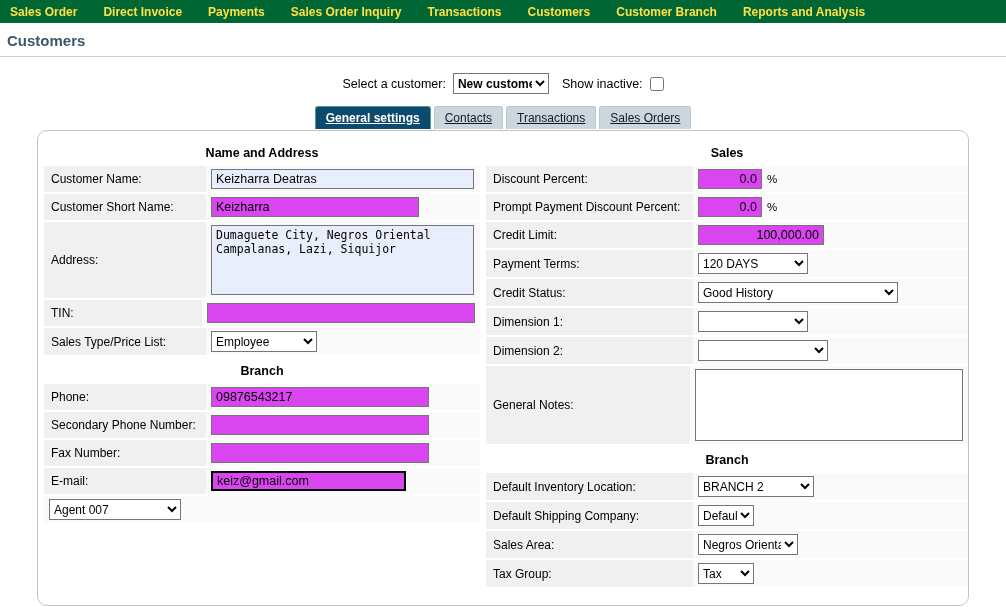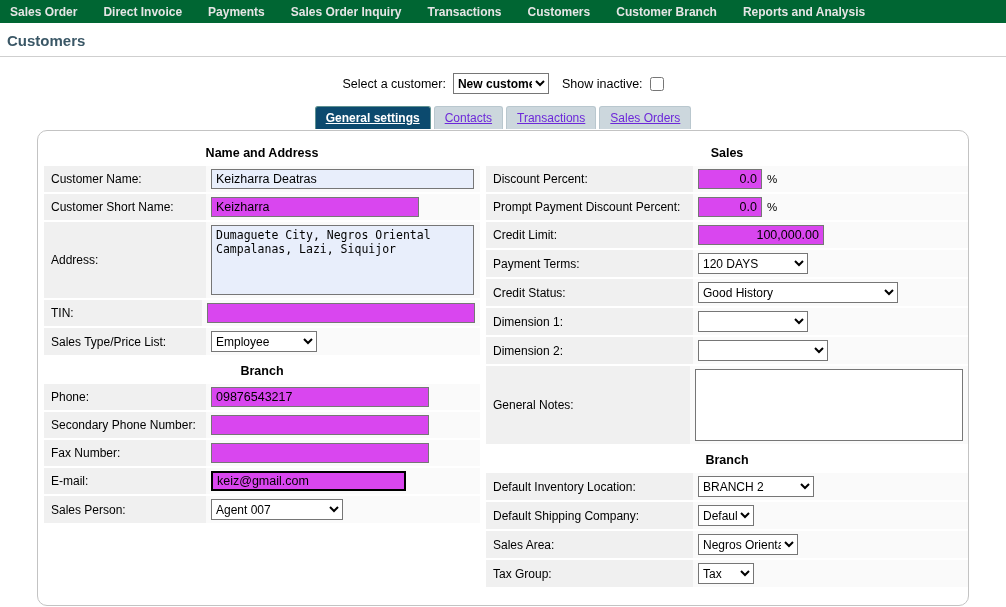--- a/index.html
+++ b/index.html
@@ -1,34 +1,34 @@
 <!DOCTYPE html>
 <html><head>
 <meta charset="utf-8">
 <style>
   * { box-sizing: border-box; }
   html,body { margin:0; padding:0; background:#fff; }
   body { width:1006px; min-height:607px; font-family:"Liberation Sans", sans-serif; color:#000; }
 
   
-  .nav { background:#006633; color:#e5e5e5; display:flex; align-items:center; gap:26px; padding:4px 10px; height:23px; font-size:12px; font-weight:bold; }
+  .nav { background:#006633; color:#fde047; display:flex; align-items:center; gap:26px; padding:4px 10px; height:23px; font-size:12px; font-weight:bold; }
   .nav-item { cursor:pointer; white-space:nowrap; }
 
   
   .page-title { color:#3a5766; font-weight:bold; font-size:15px; padding:9px 7px 7px; }
   .title-rule { border:none; border-top:1px solid #cfcfcf; margin:0; }
 
   
   .selector-row { display:flex; justify-content:center; align-items:center; gap:7px; margin:16px 0 4px; font-size:12.5px; }
   .selector-row select { font-weight:bold; font-size:12px; }
   .selector-row input[type=checkbox] { width:14px; height:14px; margin:0; }
 
   
   .tabs { display:flex; justify-content:center; gap:3px; margin-top:12px; }
-  .tab { padding:4px 10px 4px; font-size:12px; background:#ccd7dd; color:#6d28d9; text-decoration:underline; border-radius:3px 3px 0 0; cursor:pointer; border:1px solid #b9c7ce; border-bottom:none; }
+  .tab { padding:4px 10px 4px; font-size:12px; background:#ccd7dd; color:#0f172a; text-decoration:underline; border-radius:3px 3px 0 0; cursor:pointer; border:1px solid #b9c7ce; border-bottom:none; }
   .tab.active { background:#0c4a6e; color:#fff; font-weight:bold; border-color:#5e9191; }
 
   
   .main-box { width:932px; margin:1px auto 0; border:1px solid #c3c3c3; border-radius:10px; padding:8px 6px 16px; display:flex; gap:6px; background:#fff; }
   .col-left  { width:436px; }
   .col-right { width:482px; }
 
   .section-title { text-align:center; font-weight:bold; font-size:12.5px; padding:7px 0 6px; background:#fff; }
 
   .frow { display:flex; align-items:stretch; min-height:26px; border-bottom:2px solid #fff; }
@@ -142,21 +142,20 @@
     </div>
 
     <div class="frow">
       <div class="lbl">E-mail:</div>
       <div class="fld">
           <input class="ti focused" style="width: 195px;" value="keiz@gmail.com">
         </div>
     </div>
 
     <div class="frow">
-      <div class="lbl">Sales Person:</div>
       <div class="fld">
           <select class="sel" style="width:132px"><option>Agent 007</option></select>
         </div>
     </div>
   </div>
 
   <div class="col-right">
     <div class="section-title">Sales</div>
 
     <div class="frow">

